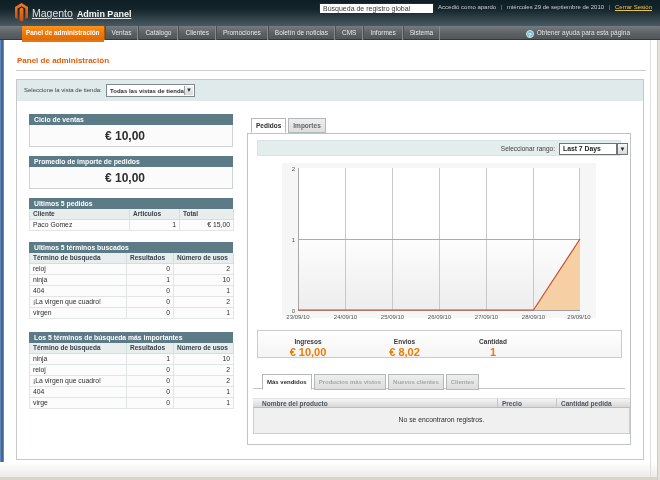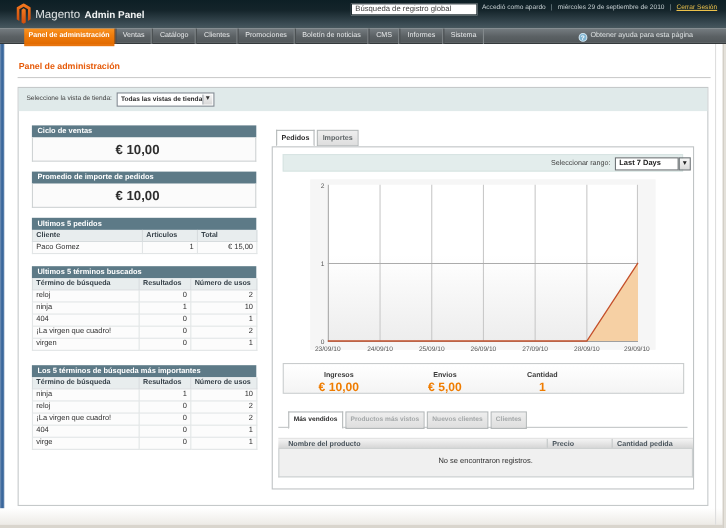--- a/index.html
+++ b/index.html
@@ -3,21 +3,21 @@
 <meta charset="utf-8">
 <style>
 * { margin:0; padding:0; box-sizing:border-box; }
 html,body { width:660px; height:480px; }
 body { font-family:"Liberation Sans",sans-serif; position:relative; background:#fff; overflow:hidden; }
 
 
 #header { position:absolute; left:0; top:0; width:660px; height:26px;
   background:linear-gradient(180deg,#0d1f25 0%,#14242a 35%,#3c4d55 85%,#49595f 100%); }
 #logo { position:absolute; left:15px; top:3px; }
-#brand { position:absolute; left:32px; top:7px; font-size:10.5px; color:#dfe3e4; }
+#brand { position:absolute; left:32px; top:7px; font-size:10.5px; color:#dfe3e4;text-decoration:underline; }
 #brand b { font-size:9px; color:#f4f6f6; margin-left:4px; }
 #gsearch { position:absolute; left:319px; top:3px; width:115px; height:11px; background:#fff; border:1px solid #202e33;
   font-size:7px; color:#3a3a3a; line-height:9px; padding-left:3px; }
 #hright { position:absolute; right:8px; top:4px; font-size:6px; color:#c4ced1; white-space:nowrap; }
 #hright .sep { color:#8da0a6; margin:0 3px; }
 #hright a { color:#ecc24b; text-decoration:underline; }
 
 
 #nav { position:absolute; left:0; top:26px; width:660px; height:14px;
   background:linear-gradient(180deg,#757c80 0%,#5b6164 55%,#515659 100%); border-bottom:1px solid #34393b; }
@@ -309,21 +309,21 @@
     </svg>
   </div>
 
   <div id="totals">
     <div class="cell">
         <div class="tl">Ingresos</div>
         <div class="tv">€ 10,00</div>
       </div>
     <div class="cell">
         <div class="tl">Envios</div>
-        <div class="tv">€ 5,00</div>
+        <div class="tv">€ 8,02</div>
       </div>
     <div class="cell">
         <div class="tl">Cantidad</div>
         <div class="tv">1</div>
       </div>
   </div>
 
   <div id="btable">
     <div id="bthead">
       <div style="width:244px; padding-left:9px;">Nombre del producto</div>

